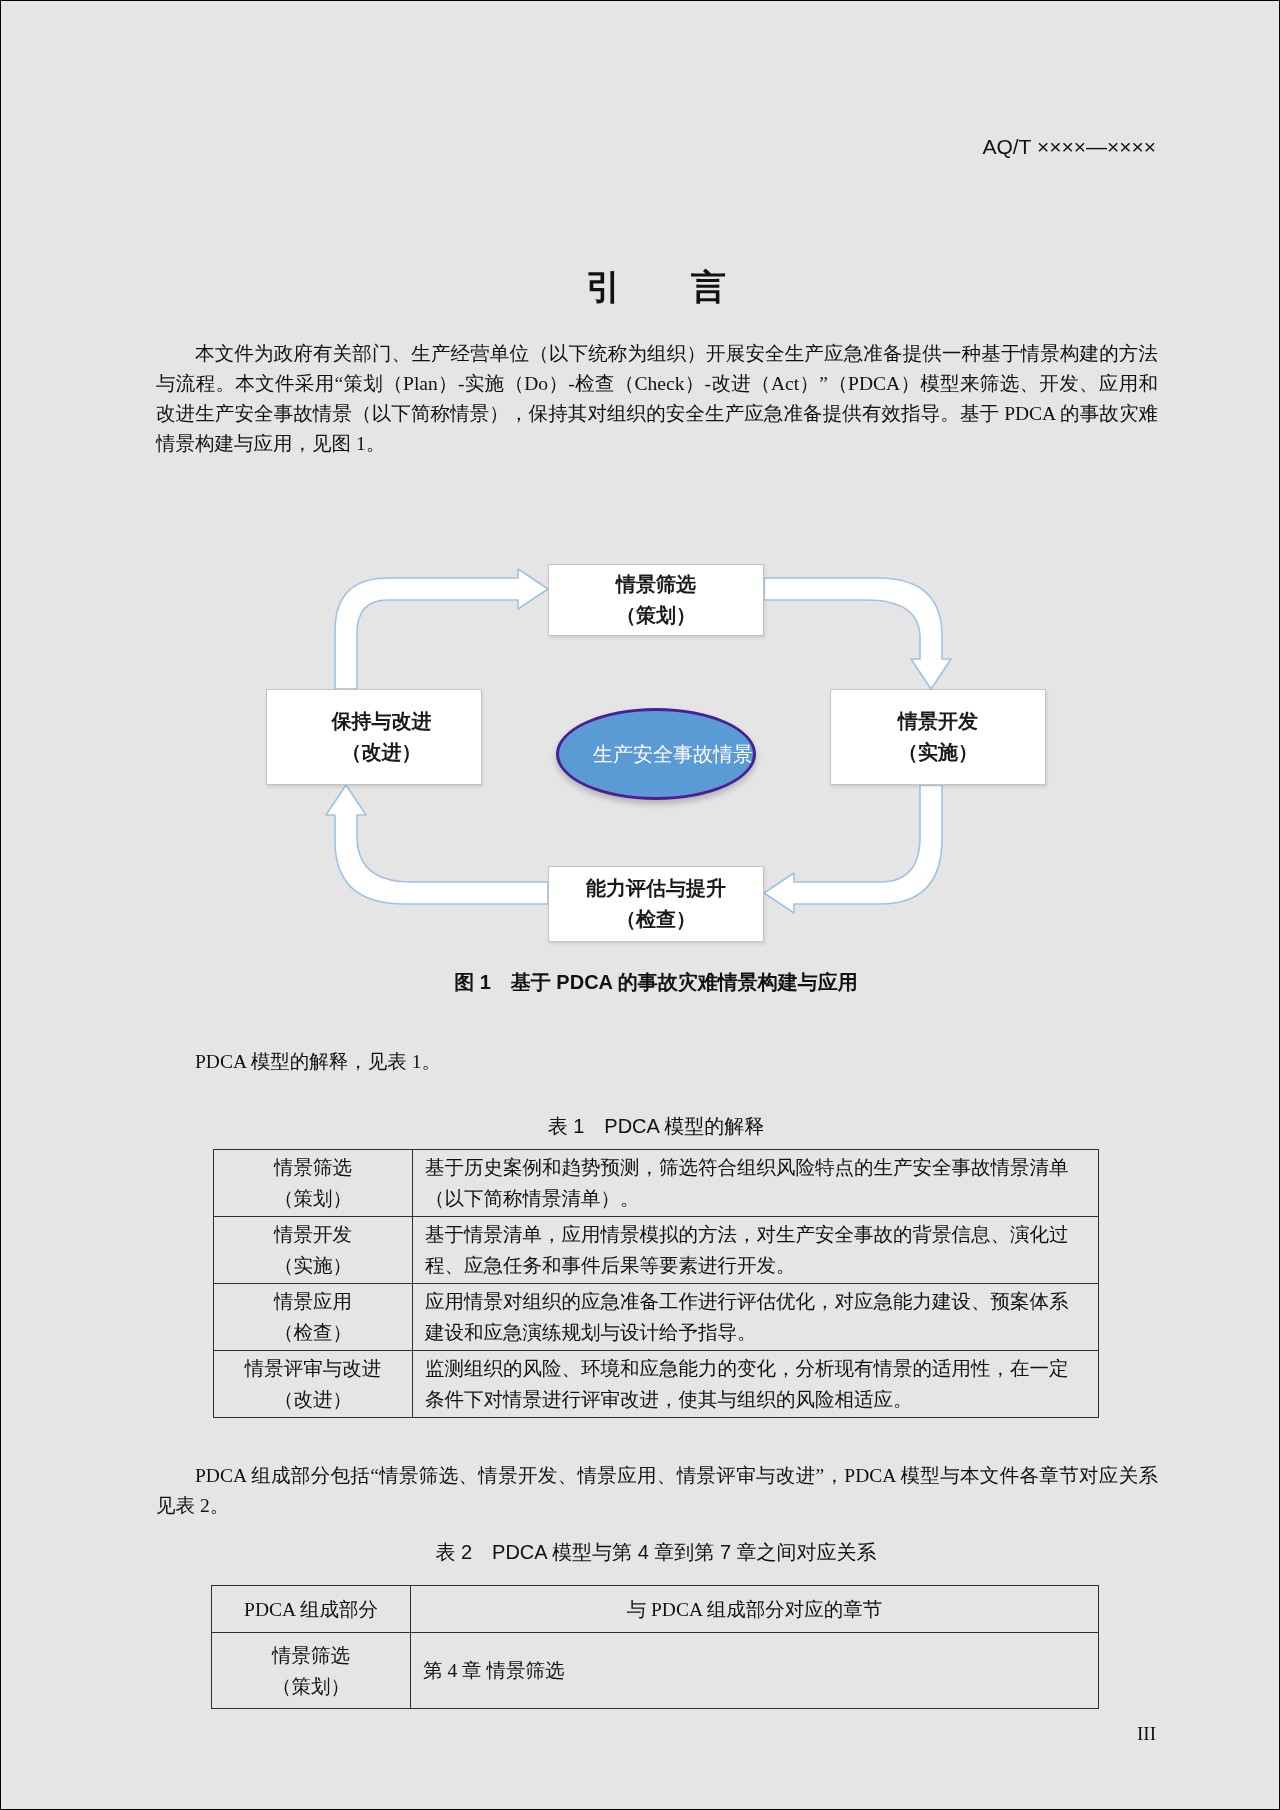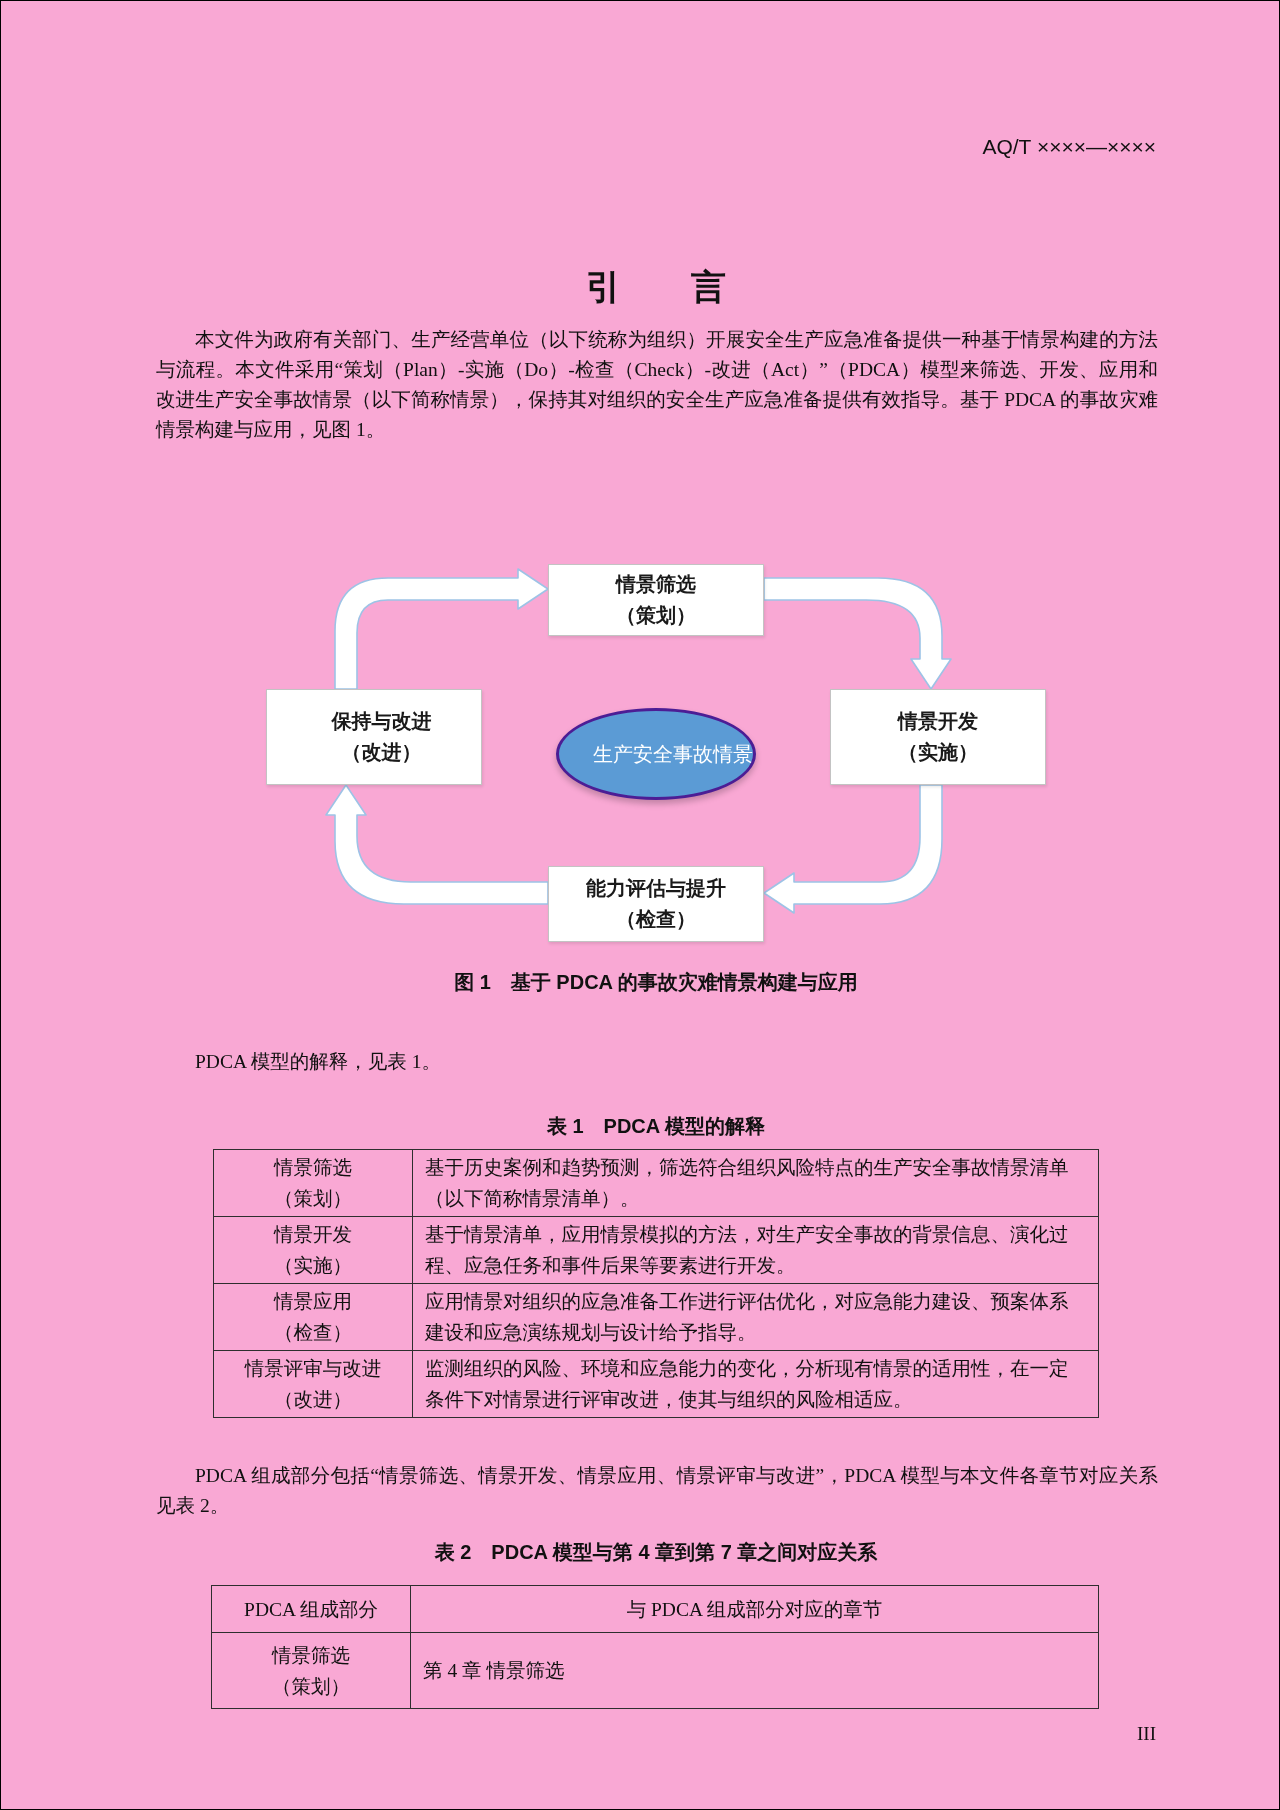--- a/index.html
+++ b/index.html
@@ -1,20 +1,20 @@
 <!DOCTYPE html>
 <html><head>
 <meta charset="utf-8">
 <style>
   html,body{margin:0;padding:0;background:#888;}
   .page{
     position:relative;
     width:1280px;height:1810px;
     margin:0 auto;
-    background:#f9a8d4;
+    background:#e5e5e5;
     border:1px solid #000;
     box-sizing:border-box;
     overflow:hidden;
     font-family:"Liberation Serif","DejaVu Serif",serif;
     color:#1a1a1a;
   }
   .doc-number{
     position:absolute;top:134px;right:123px;
     font-family:"Liberation Sans","DejaVu Sans",sans-serif;
     font-size:21px;color:#111;
@@ -23,21 +23,21 @@
     position:absolute;top:228px;left:155px;width:1000px;
     text-align:center;
     font-family:"Liberation Sans","DejaVu Sans",sans-serif;
     font-weight:bold;font-size:35px;color:#111;margin-top:35px;
   }
   .para{
     position:absolute;left:155px;width:1002px;
     font-size:19.5px;line-height:30px;
     text-align:justify;text-indent:2em;color:#111;
   }
-  .para1{top:324px;}
+  .para1{top:338px;}
   .para2{top:1460px;}
   .table-intro{
     position:absolute;left:155px;top:1046px;width:1002px;
     font-size:19.5px;line-height:30px;text-indent:2em;color:#111;
   }
   
   .diagram{position:absolute;left:155px;top:540px;width:1000px;height:405px;}
   .diagram svg{position:absolute;left:0;top:0;}
   .dbox{
     position:absolute;
@@ -64,21 +64,21 @@
   .fig-caption{
     position:absolute;left:155px;top:968px;width:1000px;
     text-align:center;
     font-family:"Liberation Sans","DejaVu Sans",sans-serif;
     font-weight:bold;font-size:20px;color:#111;
   }
   
   .tbl-title{
     position:absolute;left:155px;width:1000px;text-align:center;
     font-family:"Liberation Sans","DejaVu Sans",sans-serif;
-    font-weight:bold;font-size:20px;color:#111;
+    font-weight:normal;font-size:20px;color:#111;
   }
   .tbl1-title{top:1112px;}
   .tbl2-title{top:1538px;}
   table.doc-table{
     position:absolute;
     border-collapse:collapse;
     font-size:19.5px;line-height:31px;color:#111;
   }
   table.doc-table td,table.doc-table th{
     border:1px solid #2e2e2e;

